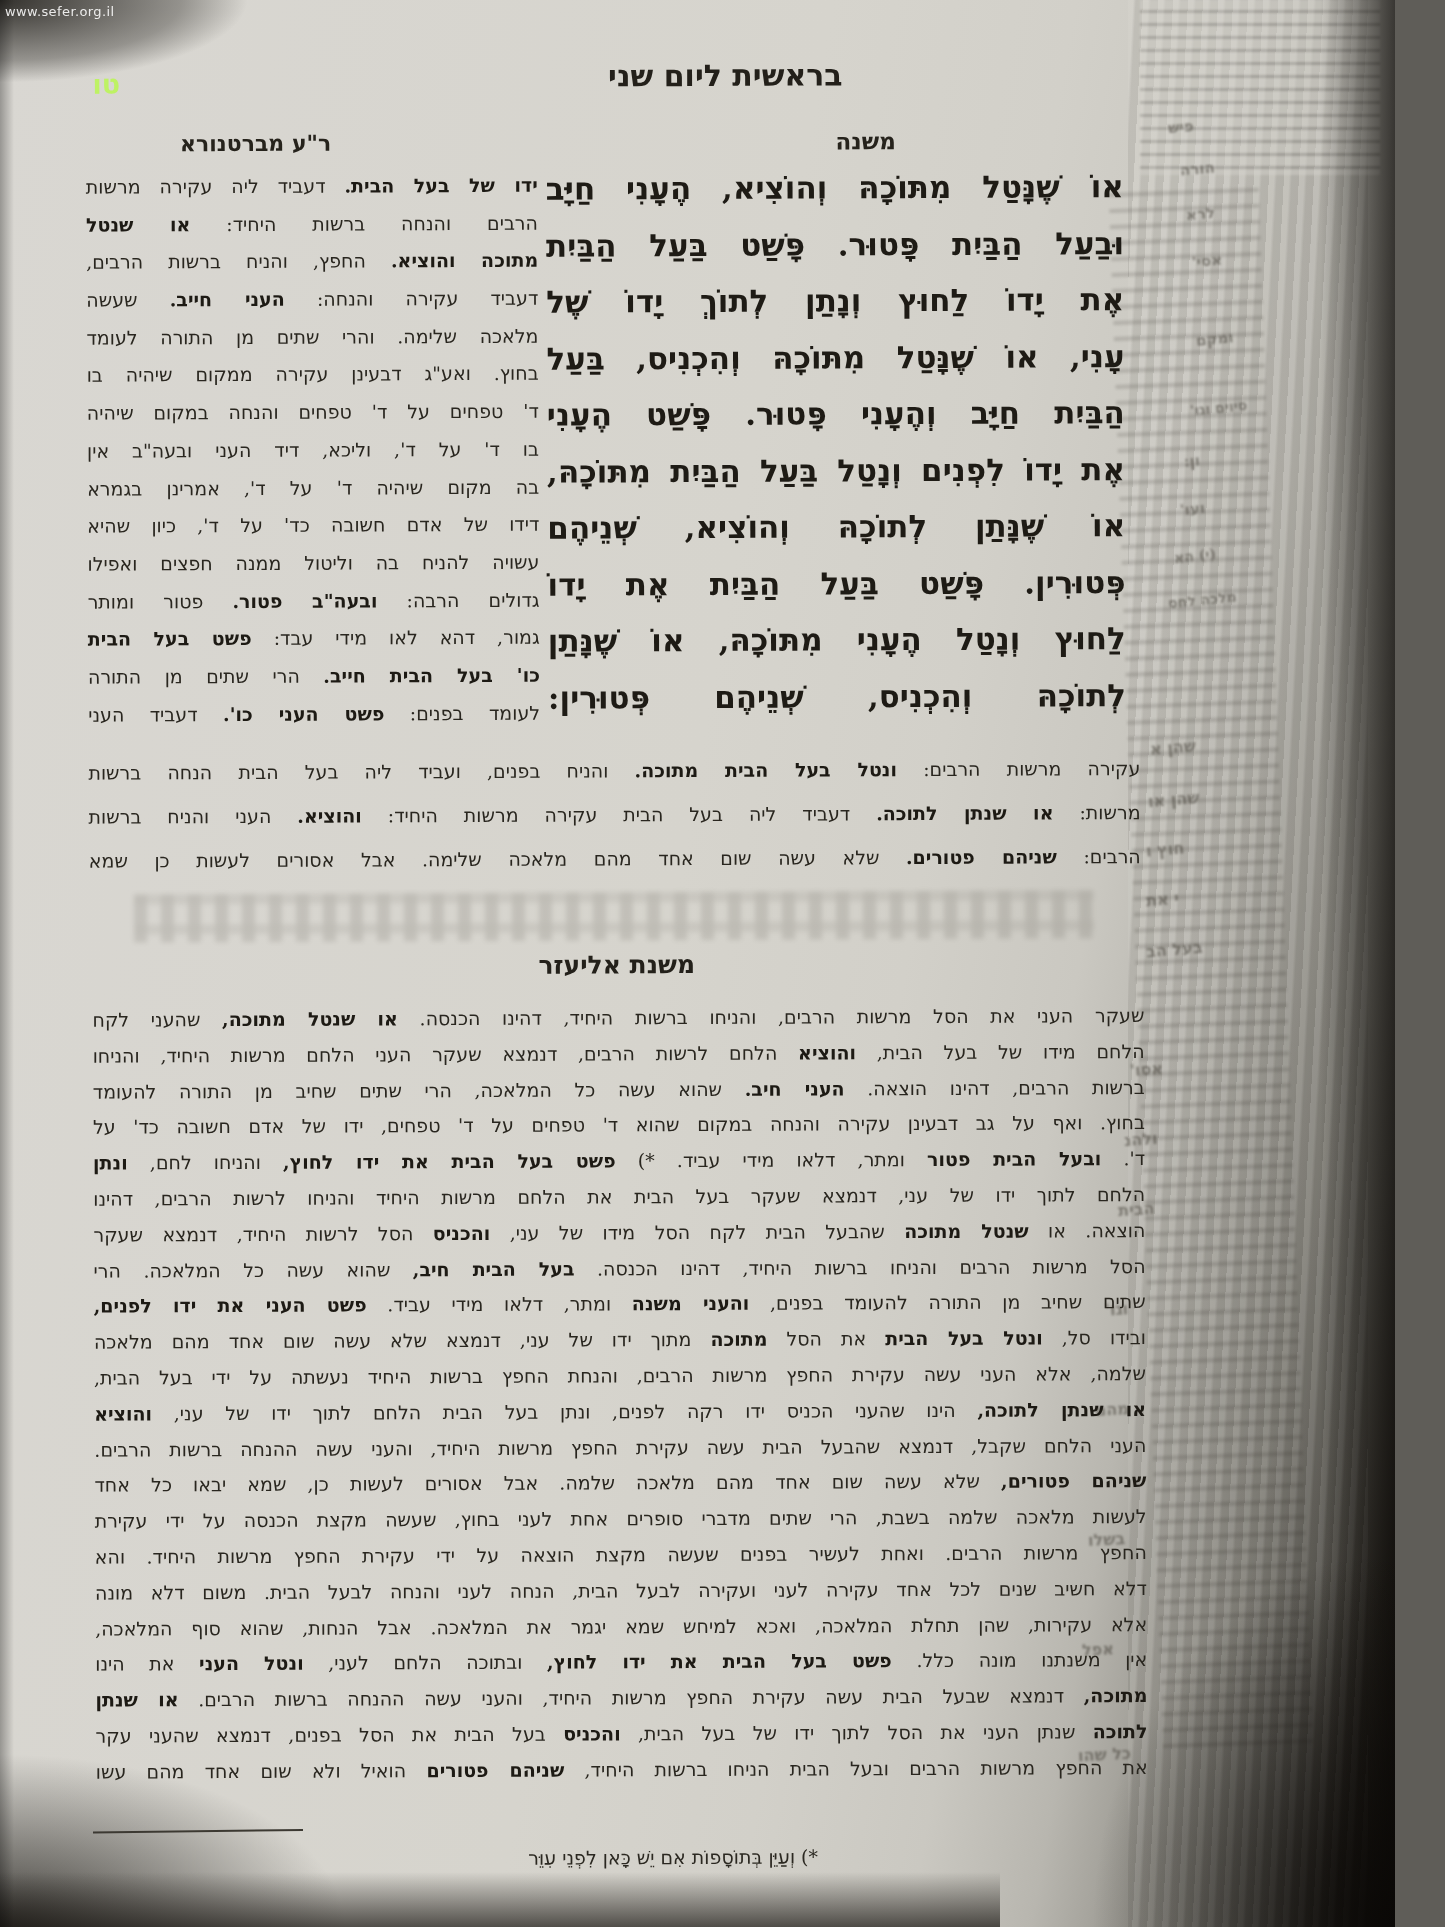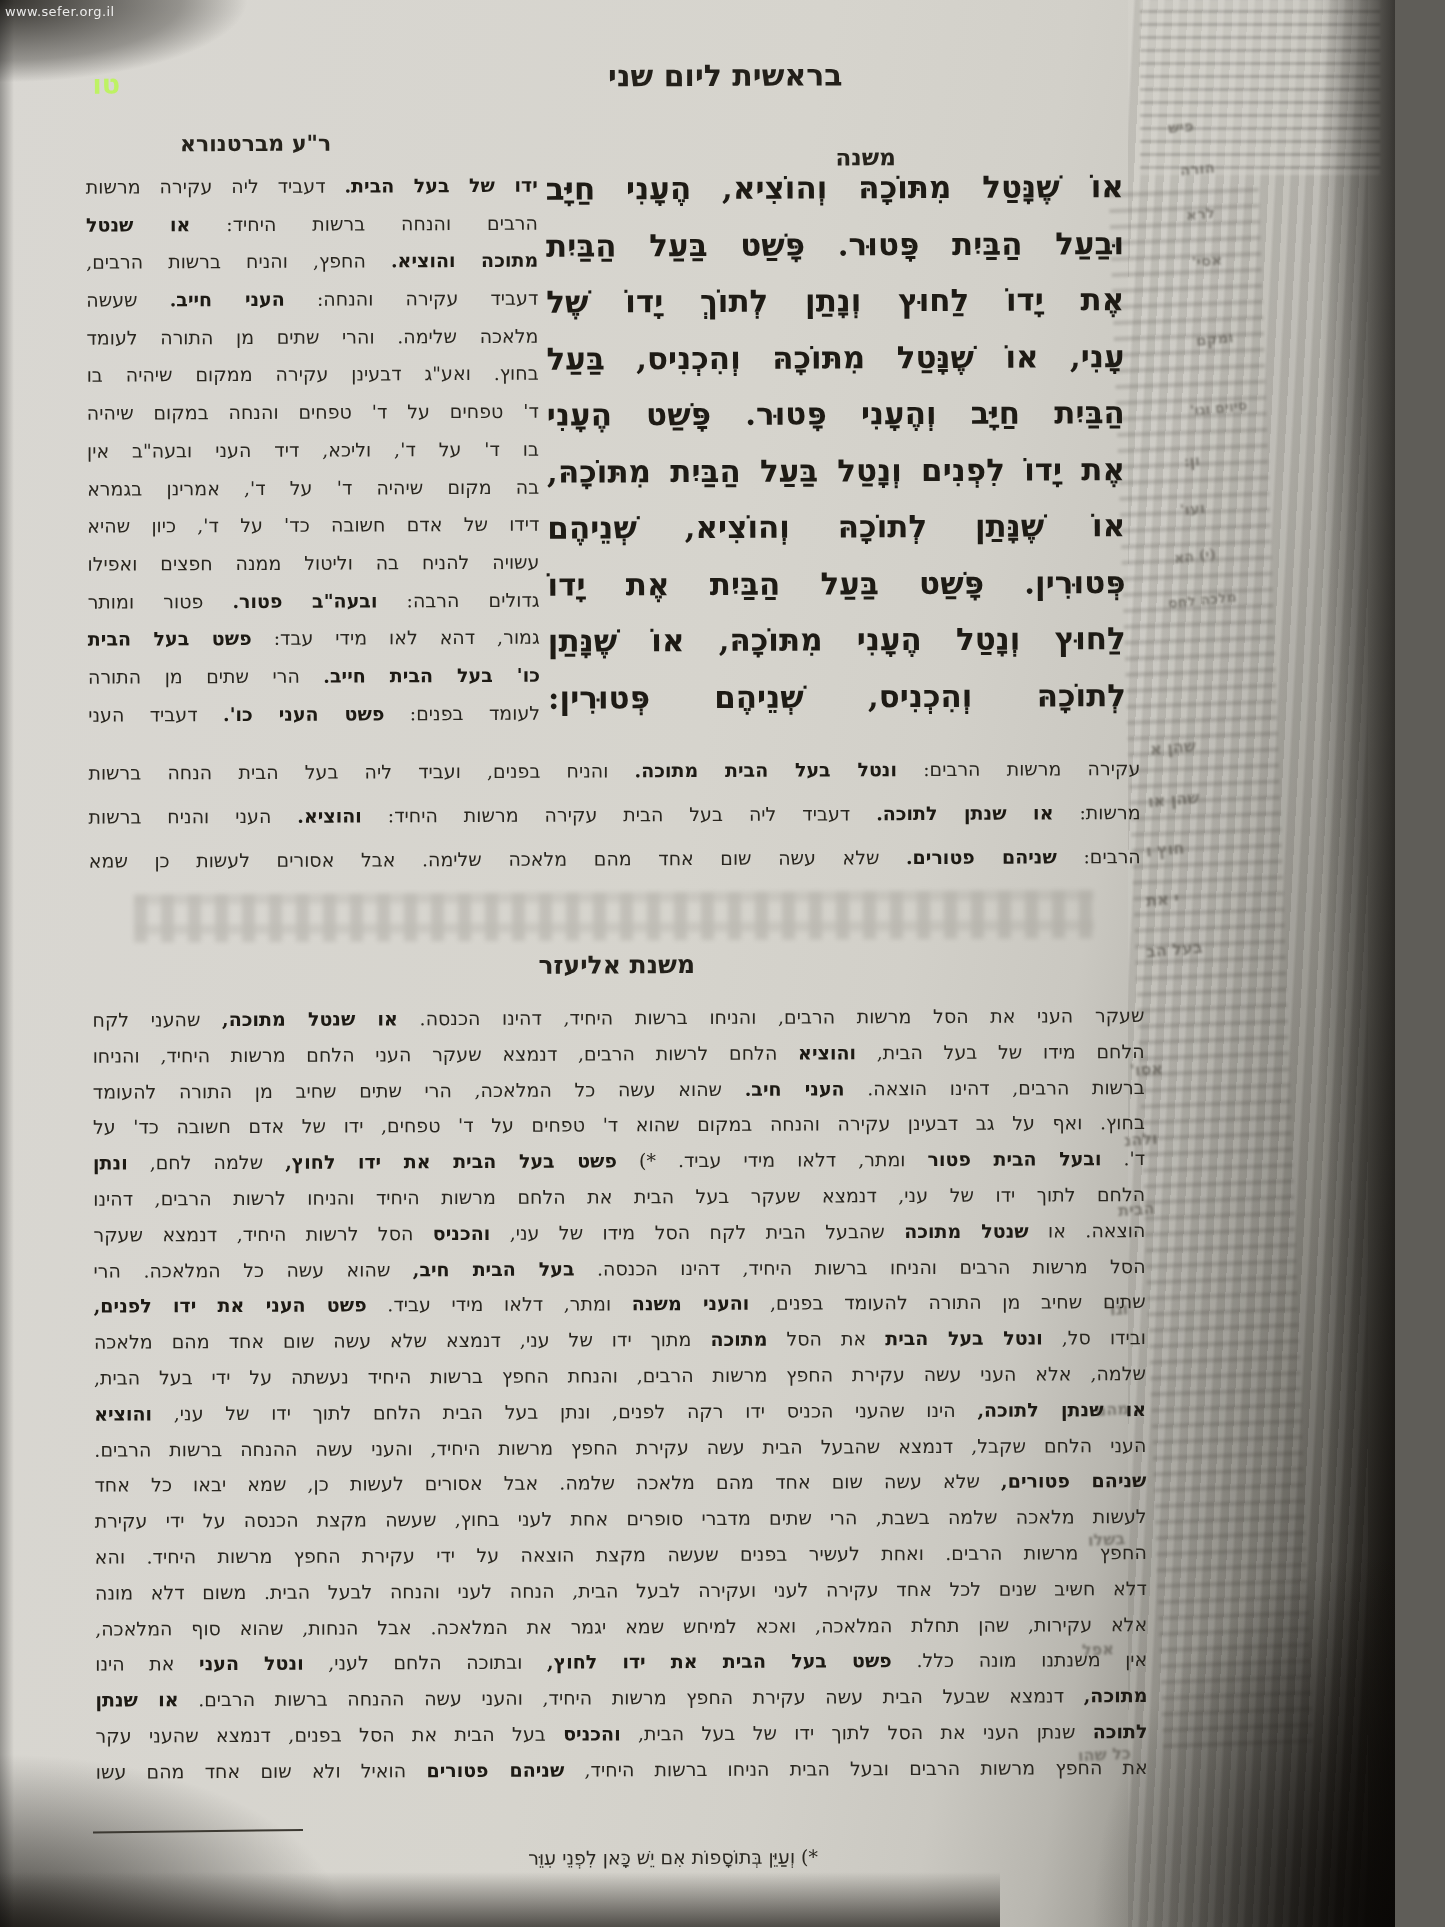--- a/index.html
+++ b/index.html
@@ -33,21 +33,21 @@
     background:linear-gradient(to right,rgba(0,0,0,.30),transparent);}
   .watermark{position:absolute;left:5px;top:4px;color:rgba(255,255,255,.88);
     font-family:"DejaVu Sans",sans-serif;font-size:13px;letter-spacing:.4px;z-index:9;}
   
   .content{position:absolute;inset:0;direction:rtl;color:#29261f;
     transform:rotate(-.25deg);transform-origin:50% 0;}
   .page-num{position:absolute;left:92px;top:66px;font-size:27px;font-weight:bold;color:#bef264;}
   .title{position:absolute;left:540px;top:58px;width:370px;text-align:center;
     font-size:30px;font-weight:bold;color:#23201a;}
   .col-header{position:absolute;font-weight:bold;text-align:center;color:#26231c;}
-  .mishnah-header{left:780px;top:144px;width:170px;font-size:23px;}
+  .mishnah-header{left:780px;top:128px;width:170px;font-size:23px;}
   .bart-header{left:155px;top:128px;width:200px;font-size:22px;}
   .mishnah-text{position:absolute;left:545px;top:160px;width:578px;font-weight:bold;color:#1e1b15;}
   .mishnah-text .tline{height:56.5px;line-height:56.5px;font-size:31px;
     text-align:justify;text-align-last:justify;white-space:nowrap;}
   .bart-text{position:absolute;left:85px;top:166px;width:452px;}
   .bart-text .tline{height:37.7px;line-height:37.7px;font-size:19px;
     text-align:justify;text-align-last:justify;}
   .mid-text{position:absolute;left:85px;top:748px;width:1052px;}
   .mid-text .tline{height:44px;line-height:44px;font-size:19px;
     text-align:justify;text-align-last:justify;}
@@ -154,21 +154,21 @@
       </div>
 
     <div class="ghost"></div>
 
     <div class="me-heading">משנת אליעזר</div>
     <div class="me-text">
         <div class="tline"><span>שעקר העני את הסל מרשות הרבים, והניחו ברשות היחיד, דהינו הכנסה. </span><b>או שנטל מתוכה,</b><span> שהעני לקח</span></div>
         <div class="tline"><span>הלחם מידו של בעל הבית, </span><b>והוציא</b><span> הלחם לרשות הרבים, דנמצא שעקר העני הלחם מרשות היחיד, והניחו</span></div>
         <div class="tline"><span>ברשות הרבים, דהינו הוצאה. </span><b>העני חיב.</b><span> שהוא עשה כל המלאכה, הרי שתים שחיב מן התורה להעומד</span></div>
         <div class="tline"><span>בחוץ. ואף על גב דבעינן עקירה והנחה במקום שהוא ד' טפחים על ד' טפחים, ידו של אדם חשובה כד' על</span></div>
-        <div class="tline"><span>ד'. </span><b>ובעל הבית פטור</b><span> ומתר, דלאו מידי עביד. *) </span><b>פשט בעל הבית את ידו לחוץ,</b><span> שלמה לחם, </span><b>ונתן</b></div>
+        <div class="tline"><span>ד'. </span><b>ובעל הבית פטור</b><span> ומתר, דלאו מידי עביד. *) </span><b>פשט בעל הבית את ידו לחוץ,</b><span> והניחו לחם, </span><b>ונתן</b></div>
         <div class="tline"><span>הלחם לתוך ידו של עני, דנמצא שעקר בעל הבית את הלחם מרשות היחיד והניחו לרשות הרבים, דהינו</span></div>
         <div class="tline"><span>הוצאה. או </span><b>שנטל מתוכה</b><span> שהבעל הבית לקח הסל מידו של עני, </span><b>והכניס</b><span> הסל לרשות היחיד, דנמצא שעקר</span></div>
         <div class="tline"><span>הסל מרשות הרבים והניחו ברשות היחיד, דהינו הכנסה. </span><b>בעל הבית חיב,</b><span> שהוא עשה כל המלאכה. הרי</span></div>
         <div class="tline"><span>שתים שחיב מן התורה להעומד בפנים, </span><b>והעני משנה</b><span> ומתר, דלאו מידי עביד. </span><b>פשט העני את ידו לפנים,</b></div>
         <div class="tline"><span>ובידו סל, </span><b>ונטל בעל הבית</b><span> את הסל </span><b>מתוכה</b><span> מתוך ידו של עני, דנמצא שלא עשה שום אחד מהם מלאכה</span></div>
         <div class="tline"><span>שלמה, אלא העני עשה עקירת החפץ מרשות הרבים, והנחת החפץ ברשות היחיד נעשתה על ידי בעל הבית,</span></div>
         <div class="tline"><b>או שנתן לתוכה,</b><span> הינו שהעני הכניס ידו רקה לפנים, ונתן בעל הבית הלחם לתוך ידו של עני, </span><b>והוציא</b></div>
         <div class="tline"><span>העני הלחם שקבל, דנמצא שהבעל הבית עשה עקירת החפץ מרשות היחיד, והעני עשה ההנחה ברשות הרבים.</span></div>
         <div class="tline"><b>שניהם פטורים,</b><span> שלא עשה שום אחד מהם מלאכה שלמה. אבל אסורים לעשות כן, שמא יבאו כל אחד</span></div>
         <div class="tline"><span>לעשות מלאכה שלמה בשבת, הרי שתים מדברי סופרים אחת לעני בחוץ, שעשה מקצת הכנסה על ידי עקירת</span></div>

